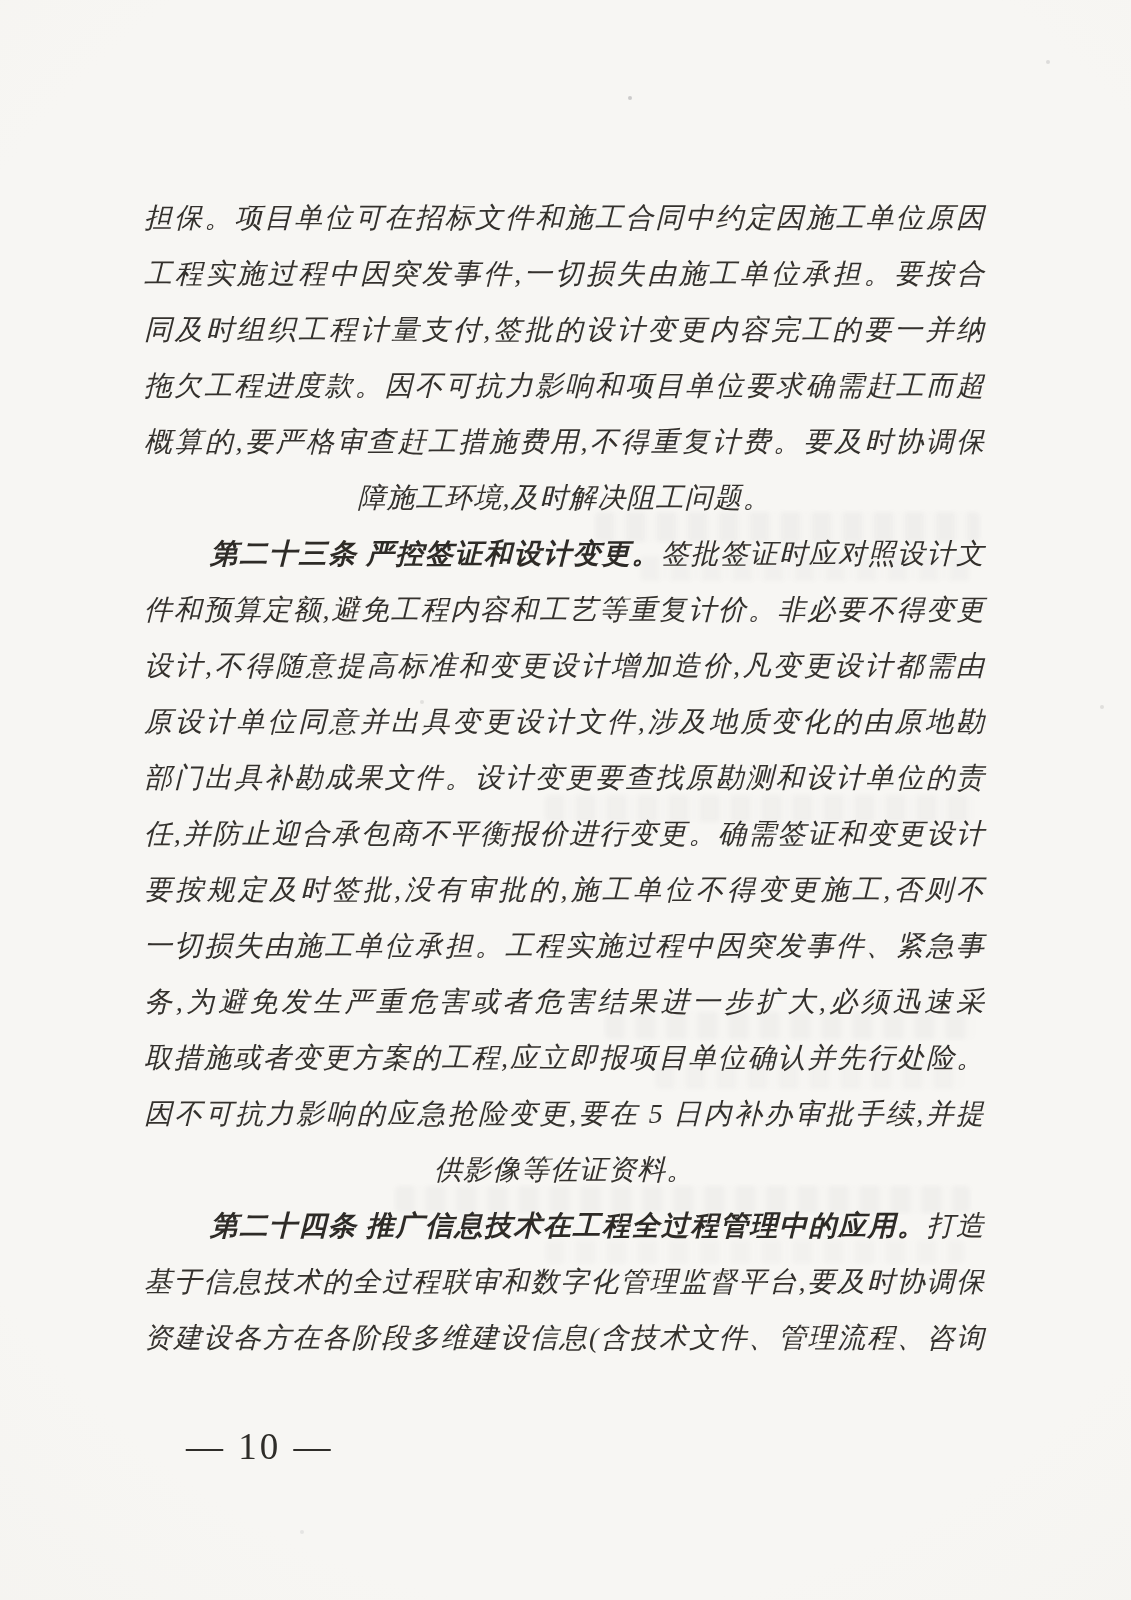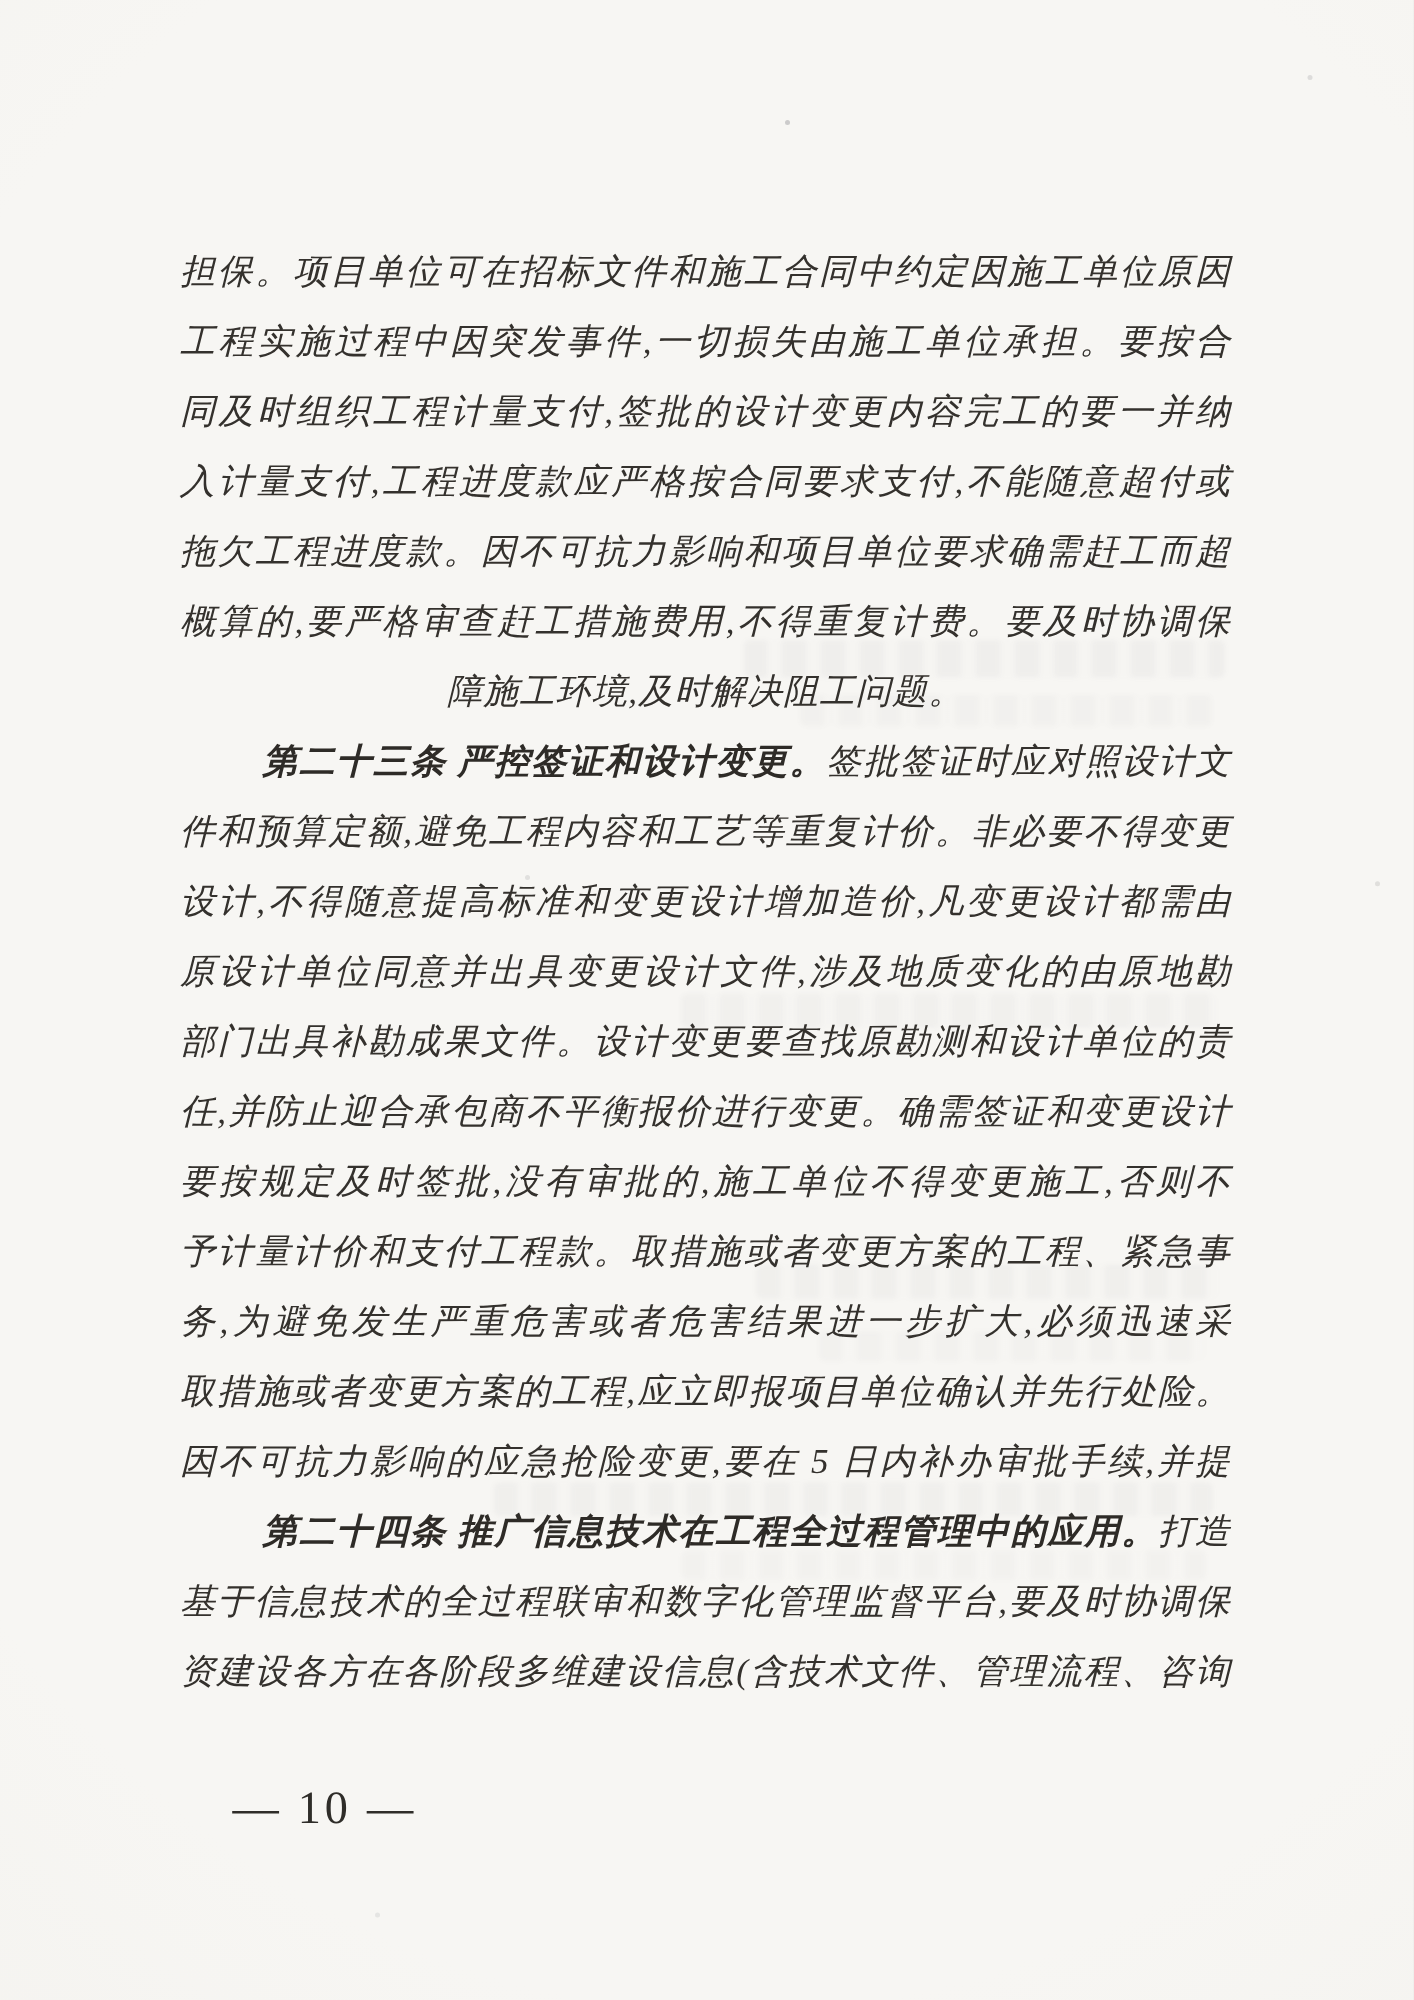--- a/index.html
+++ b/index.html
@@ -87,35 +87,35 @@
   <div class="speck" style="left:628px; top:96px;"></div>
   <div class="speck" style="left:1046px; top:60px; opacity:.6;"></div>
   <div class="speck" style="left:420px; top:700px; opacity:.5;"></div>
   <div class="speck" style="left:1100px; top:705px; opacity:.55;"></div>
   <div class="speck" style="left:300px; top:1530px; opacity:.4;"></div>
 
   <div class="text-block" id="text-block">
       <div class="line j"><span class="seg">担保。项目单位可在招标文件和施工合同中约定因施工单位原因</span></div>
       <div class="line j"><span class="seg">工程实施过程中因突发事件,一切损失由施工单位承担。要按合</span></div>
       <div class="line j"><span class="seg">同及时组织工程计量支付,签批的设计变更内容完工的要一并纳</span></div>
-      <div class="line j"><span class="seg">入计量支付,工程进度款应严格按合同要求支付,不能随意超付或</span></div>
       <div class="line j"><span class="seg">拖欠工程进度款。因不可抗力影响和项目单位要求确需赶工而超</span></div>
       <div class="line j"><span class="seg">概算的,要严格审查赶工措施费用,不得重复计费。要及时协调保</span></div>
       <div class="line"><span class="seg">障施工环境,及时解决阻工问题。</span></div>
       <div class="line j indent"><span class="seg-bold">第二十三条 严控签证和设计变更。</span><span class="seg">签批签证时应对照设计文</span></div>
       <div class="line j"><span class="seg">件和预算定额,避免工程内容和工艺等重复计价。非必要不得变更</span></div>
       <div class="line j"><span class="seg">设计,不得随意提高标准和变更设计增加造价,凡变更设计都需由</span></div>
       <div class="line j"><span class="seg">原设计单位同意并出具变更设计文件,涉及地质变化的由原地勘</span></div>
       <div class="line j"><span class="seg">部门出具补勘成果文件。设计变更要查找原勘测和设计单位的责</span></div>
       <div class="line j"><span class="seg">任,并防止迎合承包商不平衡报价进行变更。确需签证和变更设计</span></div>
       <div class="line j"><span class="seg">要按规定及时签批,没有审批的,施工单位不得变更施工,否则不</span></div>
-      <div class="line j"><span class="seg">予计量计价和支付工程款。取措施或者变更方案的工程、紧急事</span></div>
+      <div class="line j"><span class="seg">一切损失由施工单位承担。工程实施过程中因突发事件、紧急事</span></div>
       <div class="line j"><span class="seg">务,为避免发生严重危害或者危害结果进一步扩大,必须迅速采</span></div>
       <div class="line j"><span class="seg">取措施或者变更方案的工程,应立即报项目单位确认并先行处险。</span></div>
       <div class="line j"><span class="seg">因不可抗力影响的应急抢险变更,要在 5 日内补办审批手续,并提</span></div>
+      <div class="line"><span class="seg">供影像等佐证资料。</span></div>
       <div class="line j indent"><span class="seg-bold">第二十四条 推广信息技术在工程全过程管理中的应用。</span><span class="seg">打造</span></div>
       <div class="line j"><span class="seg">基于信息技术的全过程联审和数字化管理监督平台,要及时协调保</span></div>
       <div class="line j"><span class="seg">资建设各方在各阶段多维建设信息(含技术文件、管理流程、咨询</span></div>
     </div>
 
   <div class="page-number">— 10 —</div>
 
 </div>
 
 </body></html>

